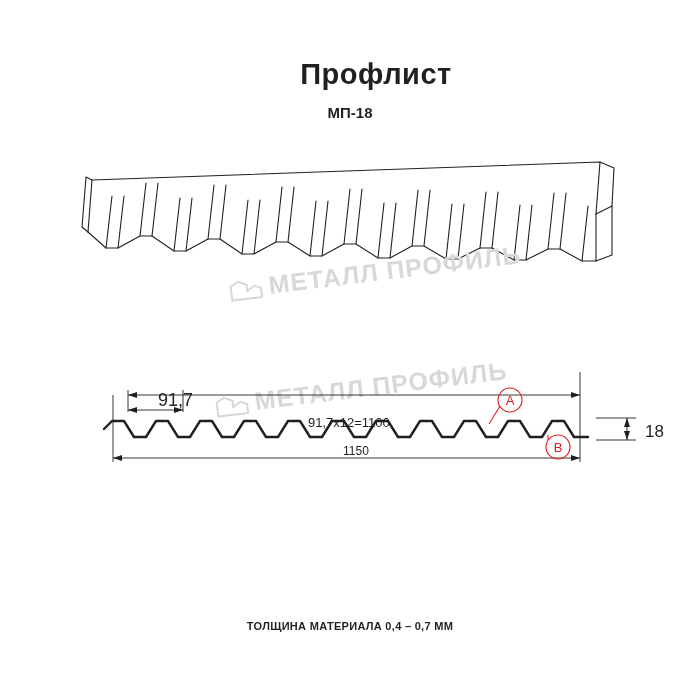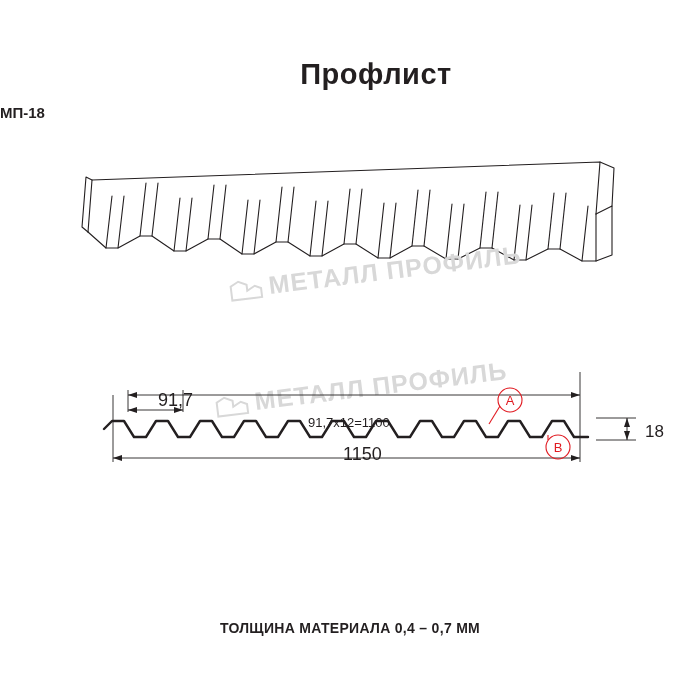--- a/index.html
+++ b/index.html
@@ -30,31 +30,31 @@
     font-size: 29px;
     font-weight: bold;
     letter-spacing: 0.5px;
     padding-left: 26px;
   }
   .subtitle {
     position: absolute;
     top: 104px;
     left: 0;
     width: 700px;
-    text-align: left;
+    text-align: center;
     font-size: 15px;
     font-weight: bold;
   }
   .footer-note {
     position: absolute;
     top: 620px;
     left: 0;
     width: 700px;
     text-align: center;
-    font-size: 14px;
+    font-size: 11px;
     font-weight: bold;
     letter-spacing: 0.3px;
   }
   svg.art {
     position: absolute;
     left: 0;
     top: 0;
   }
   .wm {
     position: absolute;
@@ -203,18 +203,18 @@
       <line x1="548" y1="435" x2="548" y2="440"></line>
       <circle cx="510" cy="400" r="12"></circle>
       <circle cx="558" cy="447" r="12"></circle>
     </g>
     <text x="510" y="405" fill="#e11b22" font-family="Liberation Sans, sans-serif" font-size="13" text-anchor="middle">A</text>
     <text x="558" y="452" fill="#e11b22" font-family="Liberation Sans, sans-serif" font-size="13" text-anchor="middle">B</text>
   </svg>
 
   <div style="position:absolute;left:308px;top:375px;font-size:13px;margin-top:40px;">91,7х12=1100</div>
   <div style="position:absolute;left:158px;top:390px;font-size:18px;">91,7</div>
-  <div style="position:absolute;left:343px;top:444px;font-size:18px;">1150</div>
+  <div style="position:absolute;left:343px;top:444px;font-size:12px;">1150</div>
   <div style="position:absolute;left:645px;top:422px;font-size:17px;">18</div>
 
   <div class="footer-note">ТОЛЩИНА МАТЕРИАЛА 0,4 – 0,7 ММ</div>
 
 </div>
 
 </body></html>

